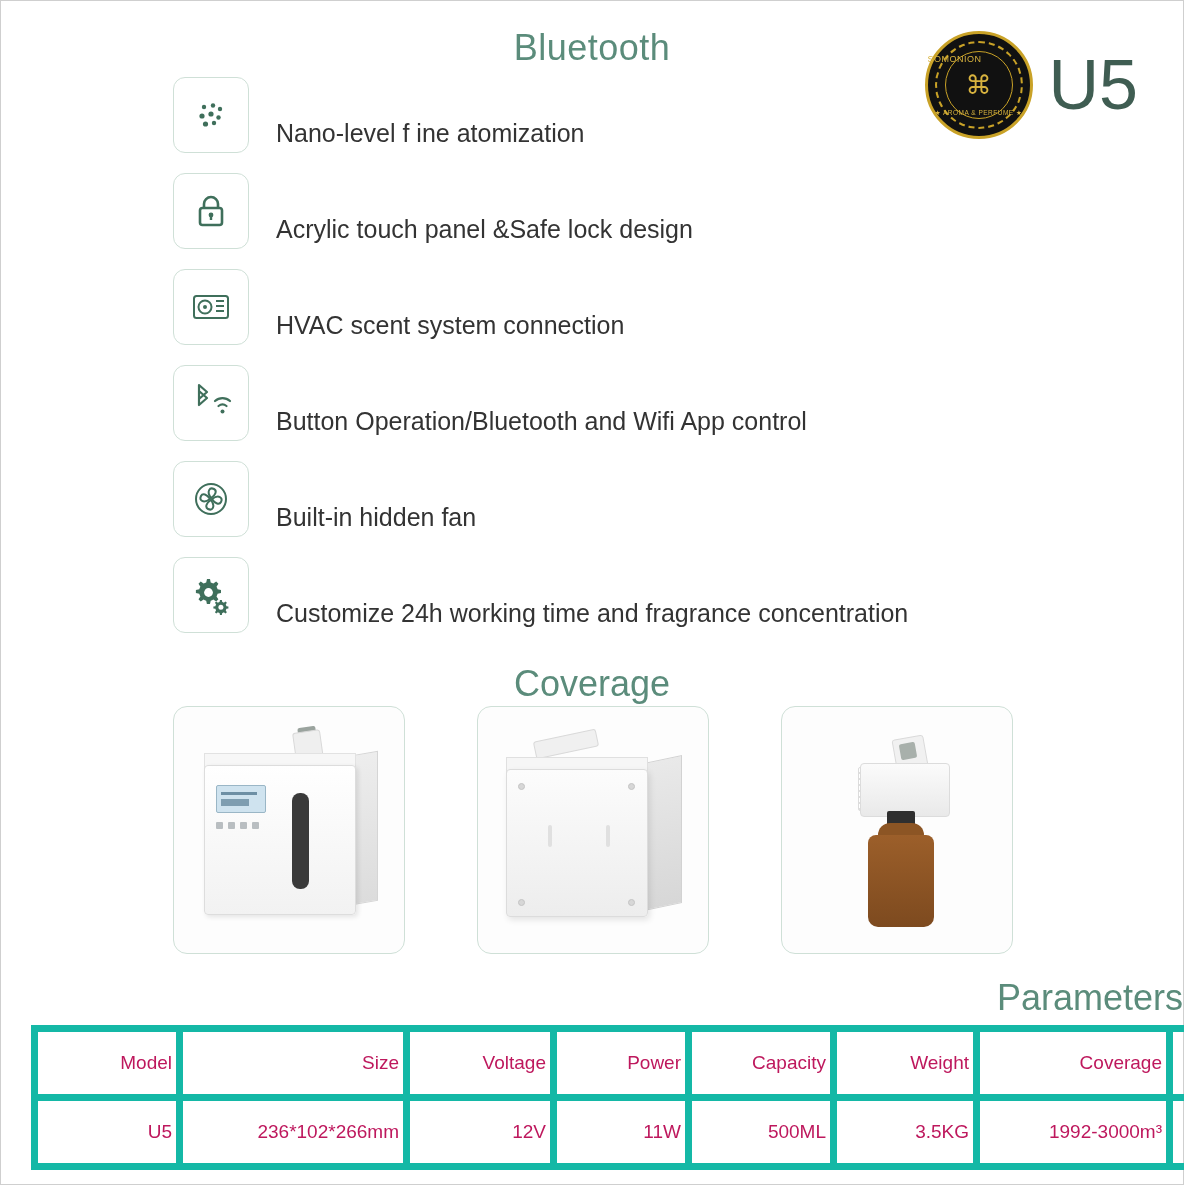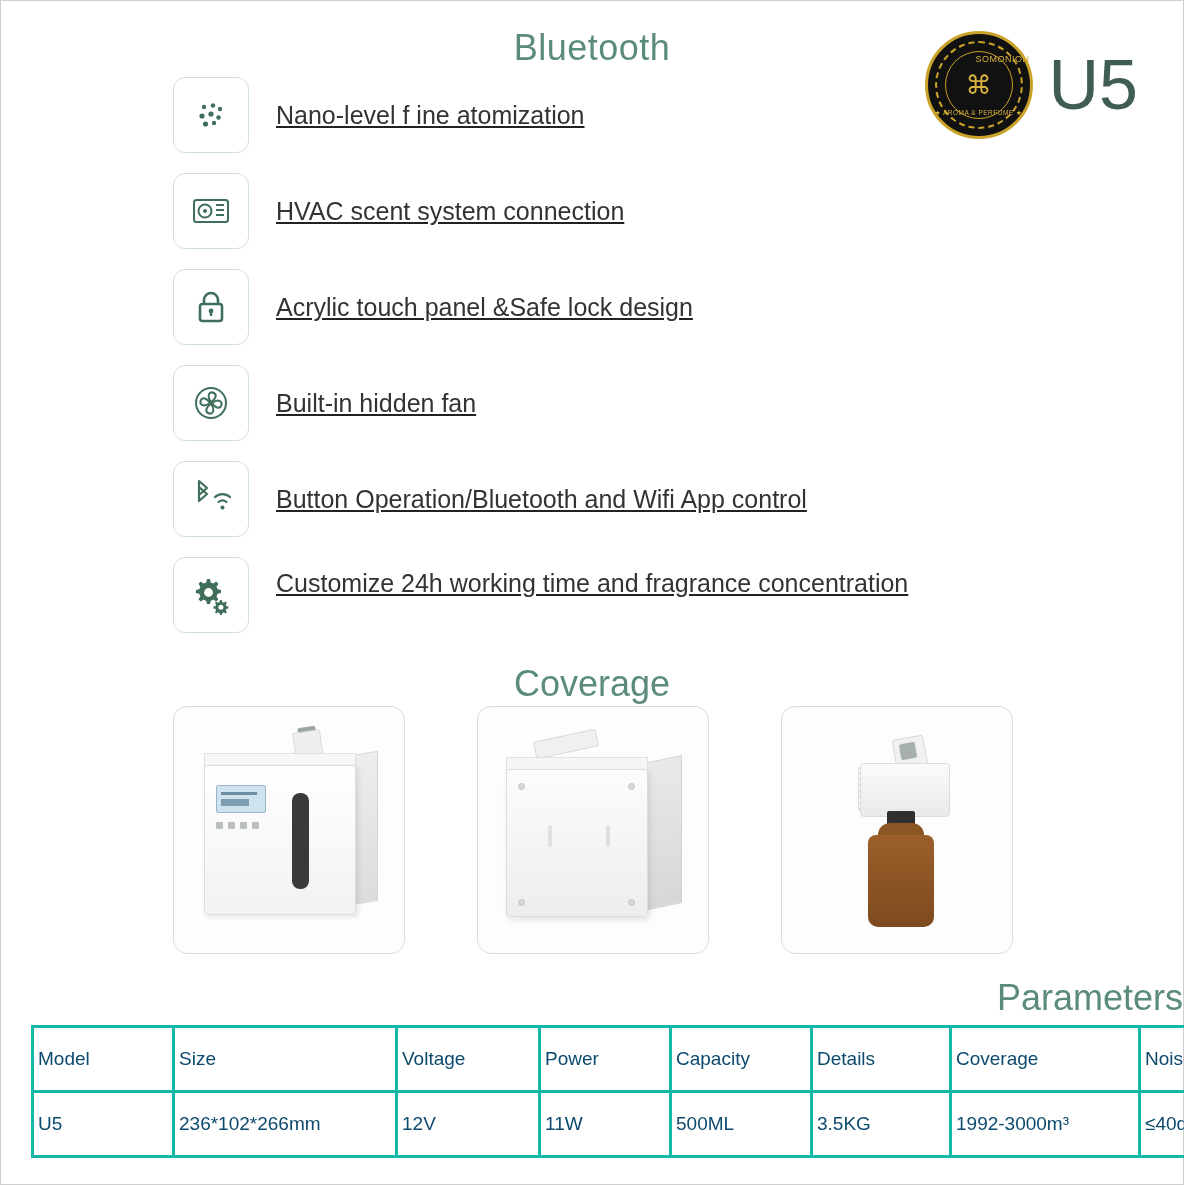--- a/index.html
+++ b/index.html
@@ -64,21 +64,21 @@
   .logo-inner-ring2 {
     position: absolute;
     top: 17px; left: 17px; right: 17px; bottom: 17px;
     border-radius: 50%;
     border: 1px solid #c9a227;
   }
   .logo-text-top {
     position: absolute;
     top: 20px;
     left: 0; width: 100%;
-    text-align: right;
+    text-align: left;
     color: #d8b33f;
     font-size: 9px;
     letter-spacing: 0.5px;
   }
   .logo-text-bottom {
     position: absolute;
     bottom: 19px;
     left: 0; width: 100%;
     text-align: center;
     color: #d8b33f;
@@ -100,24 +100,23 @@
 
   
   .feature-list {
     position: absolute;
     top: 76px;
     left: 172px;
     width: 860px;
   }
   .feature-row {
     display: flex;
-    align-items: flex-start;
+    align-items: flex-end;
     margin-bottom: 20px;
     min-height: 76px;
-    text-decoration: underline;
   }
   .feature-icon {
     width: 76px;
     height: 76px;
     min-width: 76px;
     border: 1px solid #cfe0d7;
     border-radius: 12px;
     display: flex;
     align-items: center;
     justify-content: center;
@@ -362,25 +361,25 @@
   }
   table.params {
     position: absolute;
     top: 1024px;
     left: 30px;
     width: 1124px;
     border-collapse: collapse;
     table-layout: fixed;
   }
   table.params th, table.params td {
-    border: 3px solid #14b8a6;
-    text-align: left;
+    border: 7px solid #14b8a6;
+    text-align: right;
     font-weight: normal;
     font-size: 19px;
-    color: #0c4a6e;
+    color: #be185d;
     height: 62px;
     padding: 0 4px;
   }
   table.params th { font-size: 19px; }
   .col-model { width: 130px; }
   .col-size { width: 212px; }
   .col-voltage { width: 132px; }
   .col-power { width: 120px; }
   .col-capacity { width: 130px; }
   .col-weight { width: 128px; }
@@ -422,67 +421,67 @@
             <circle cx="14.5" cy="29" r="2.6"></circle>
               <circle cx="23" cy="28" r="2.2"></circle>
           </g>
         </svg>
       </div>
       <div class="feature-text">Nano-level f ine atomization</div>
     </div>
 
     <div class="feature-row">
       <div class="feature-icon">
+        <svg width="38" height="42" viewBox="0 0 38 42">
+          <path d="M12 18 v-4 a7 7 0 0 1 14 0 v4" fill="none" stroke="#3f6f5b" stroke-width="2.6"></path>
+          <rect x="8" y="18" width="22" height="17" rx="2.5" fill="none" stroke="#3f6f5b" stroke-width="2.6"></rect>
+          <circle cx="19" cy="25" r="2.4" fill="#3f6f5b"></circle>
+          <rect x="17.8" y="25" width="2.4" height="5" fill="#3f6f5b"></rect>
+        </svg>
+      </div>
+      <div class="feature-text">Acrylic touch panel &amp;Safe lock design</div>
+    </div>
+
+    <div class="feature-row">
+      <div class="feature-icon">
         <svg width="44" height="40" viewBox="0 0 44 40">
           <rect x="5" y="9" width="34" height="22" rx="2.5" fill="none" stroke="#3f6f5b" stroke-width="2"></rect>
           <circle cx="16" cy="20" r="6.5" fill="none" stroke="#3f6f5b" stroke-width="2"></circle>
           <circle cx="16" cy="20" r="2" fill="#3f6f5b"></circle>
           <line x1="27" y1="14" x2="35" y2="14" stroke="#3f6f5b" stroke-width="2"></line>
           <line x1="27" y1="19" x2="35" y2="19" stroke="#3f6f5b" stroke-width="2"></line>
           <line x1="27" y1="24" x2="35" y2="24" stroke="#3f6f5b" stroke-width="2"></line>
         </svg>
       </div>
       <div class="feature-text">HVAC scent system connection</div>
     </div>
 
     <div class="feature-row">
       <div class="feature-icon">
-        <svg width="38" height="42" viewBox="0 0 38 42">
-          <path d="M12 18 v-4 a7 7 0 0 1 14 0 v4" fill="none" stroke="#3f6f5b" stroke-width="2.6"></path>
-          <rect x="8" y="18" width="22" height="17" rx="2.5" fill="none" stroke="#3f6f5b" stroke-width="2.6"></rect>
-          <circle cx="19" cy="25" r="2.4" fill="#3f6f5b"></circle>
-          <rect x="17.8" y="25" width="2.4" height="5" fill="#3f6f5b"></rect>
+        <svg width="52" height="40" viewBox="0 0 52 40">
+          <path d="M14 8 l8 7 -8 7 v-20 l8 7 -8 7" fill="none" stroke="#3f6f5b" stroke-width="2.2" stroke-linejoin="round"></path>
+          <path d="M30 18 a11 11 0 0 1 15 0" fill="none" stroke="#3f6f5b" stroke-width="2.2" stroke-linecap="round"></path>
+          <path d="M33.5 23 a6.5 6.5 0 0 1 8 0" fill="none" stroke="#3f6f5b" stroke-width="2.2" stroke-linecap="round"></path>
+          <circle cx="37.5" cy="28.5" r="2" fill="#3f6f5b"></circle>
         </svg>
       </div>
-      <div class="feature-text">Acrylic touch panel &amp;Safe lock design</div>
+      <div class="feature-text">Button Operation/Bluetooth and Wifi  App control</div>
     </div>
 
     <div class="feature-row">
       <div class="feature-icon">
         <svg width="42" height="42" viewBox="0 0 42 42">
           <circle cx="21" cy="21" r="15" fill="none" stroke="#3f6f5b" stroke-width="2"></circle>
           <path d="M21 20 c-5 -7 -1 -11 3 -9 c3 1.5 2 6 -3 9 z" fill="none" stroke="#3f6f5b" stroke-width="2"></path>
           <path d="M22 21 c7 -5 11 -1 9 3 c-1.5 3 -6 2 -9 -3 z" fill="none" stroke="#3f6f5b" stroke-width="2"></path>
           <path d="M21 22 c5 7 1 11 -3 9 c-3 -1.5 -2 -6 3 -9 z" fill="none" stroke="#3f6f5b" stroke-width="2"></path>
           <path d="M20 21 c-7 5 -11 1 -9 -3 c1.5 -3 6 -2 9 3 z" fill="none" stroke="#3f6f5b" stroke-width="2"></path>
         </svg>
       </div>
       <div class="feature-text">Built-in hidden fan</div>
-    </div>
-
-    <div class="feature-row">
-      <div class="feature-icon">
-        <svg width="52" height="40" viewBox="0 0 52 40">
-          <path d="M14 8 l8 7 -8 7 v-20 l8 7 -8 7" fill="none" stroke="#3f6f5b" stroke-width="2.2" stroke-linejoin="round"></path>
-          <path d="M30 18 a11 11 0 0 1 15 0" fill="none" stroke="#3f6f5b" stroke-width="2.2" stroke-linecap="round"></path>
-          <path d="M33.5 23 a6.5 6.5 0 0 1 8 0" fill="none" stroke="#3f6f5b" stroke-width="2.2" stroke-linecap="round"></path>
-          <circle cx="37.5" cy="28.5" r="2" fill="#3f6f5b"></circle>
-        </svg>
-      </div>
-      <div class="feature-text">Button Operation/Bluetooth and Wifi  App control</div>
     </div>
 
     <div class="feature-row two-line">
       <div class="feature-icon">
         <svg width="44" height="44" viewBox="0 0 44 44">
           <g fill="#3f6f5b">
             <path d="M18 6 l3 0 l.7 3.4 a9 9 0 0 1 2.6 1.1 l2.9-1.9 l2.2 2.2 l-1.9 2.9 a9 9 0 0 1 1.1 2.6 l3.4 .7 l0 3.1 l-3.4 .7 a9 9 0 0 1 -1.1 2.6 l1.9 2.9 l-2.2 2.2 l-2.9-1.9 a9 9 0 0 1 -2.6 1.1 l-.7 3.4 l-3.1 0 l-.7-3.4 a9 9 0 0 1 -2.6-1.1 l-2.9 1.9 l-2.2-2.2 l1.9-2.9 a9 9 0 0 1 -1.1-2.6 l-3.4-.7 l0-3.1 l3.4-.7 a9 9 0 0 1 1.1-2.6 l-1.9-2.9 l2.2-2.2 l2.9 1.9 a9 9 0 0 1 2.6-1.1 z"></path>
             <circle cx="19.5" cy="19.5" r="4.4" fill="#fff"></circle>
             <path d="M31 27 l1.8 0 l.45 2 a5.4 5.4 0 0 1 1.6 .65 l1.7-1.1 l1.3 1.3 l-1.1 1.7 a5.4 5.4 0 0 1 .65 1.6 l2 .45 l0 1.8 l-2 .45 a5.4 5.4 0 0 1 -.65 1.6 l1.1 1.7 l-1.3 1.3 l-1.7-1.1 a5.4 5.4 0 0 1 -1.6 .65 l-.45 2 l-1.8 0 l-.45-2 a5.4 5.4 0 0 1 -1.6-.65 l-1.7 1.1 l-1.3-1.3 l1.1-1.7 a5.4 5.4 0 0 1 -.65-1.6 l-2-.45 l0-1.8 l2-.45 a5.4 5.4 0 0 1 .65-1.6 l-1.1-1.7 l1.3-1.3 l1.7 1.1 a5.4 5.4 0 0 1 1.6-.65 z"></path>
             <circle cx="31.9" cy="34.3" r="2.5" fill="#fff"></circle>
@@ -545,21 +544,21 @@
   <div class="params-title">Parameters</div>
 
   <table class="params">
     <thead>
       <tr>
         <th class="col-model">Model</th>
         <th class="col-size">Size</th>
         <th class="col-voltage">Voltage</th>
         <th class="col-power">Power</th>
         <th class="col-capacity">Capacity</th>
-        <th class="col-weight">Details</th>
+        <th class="col-weight">Weight</th>
         <th class="col-coverage">Coverage</th>
         <th class="col-noise">Noise</th>
       </tr>
     </thead>
     <tbody>
       <tr>
         <td>U5</td>
         <td>236*102*266mm</td>
         <td>12V</td>
         <td>11W</td>

